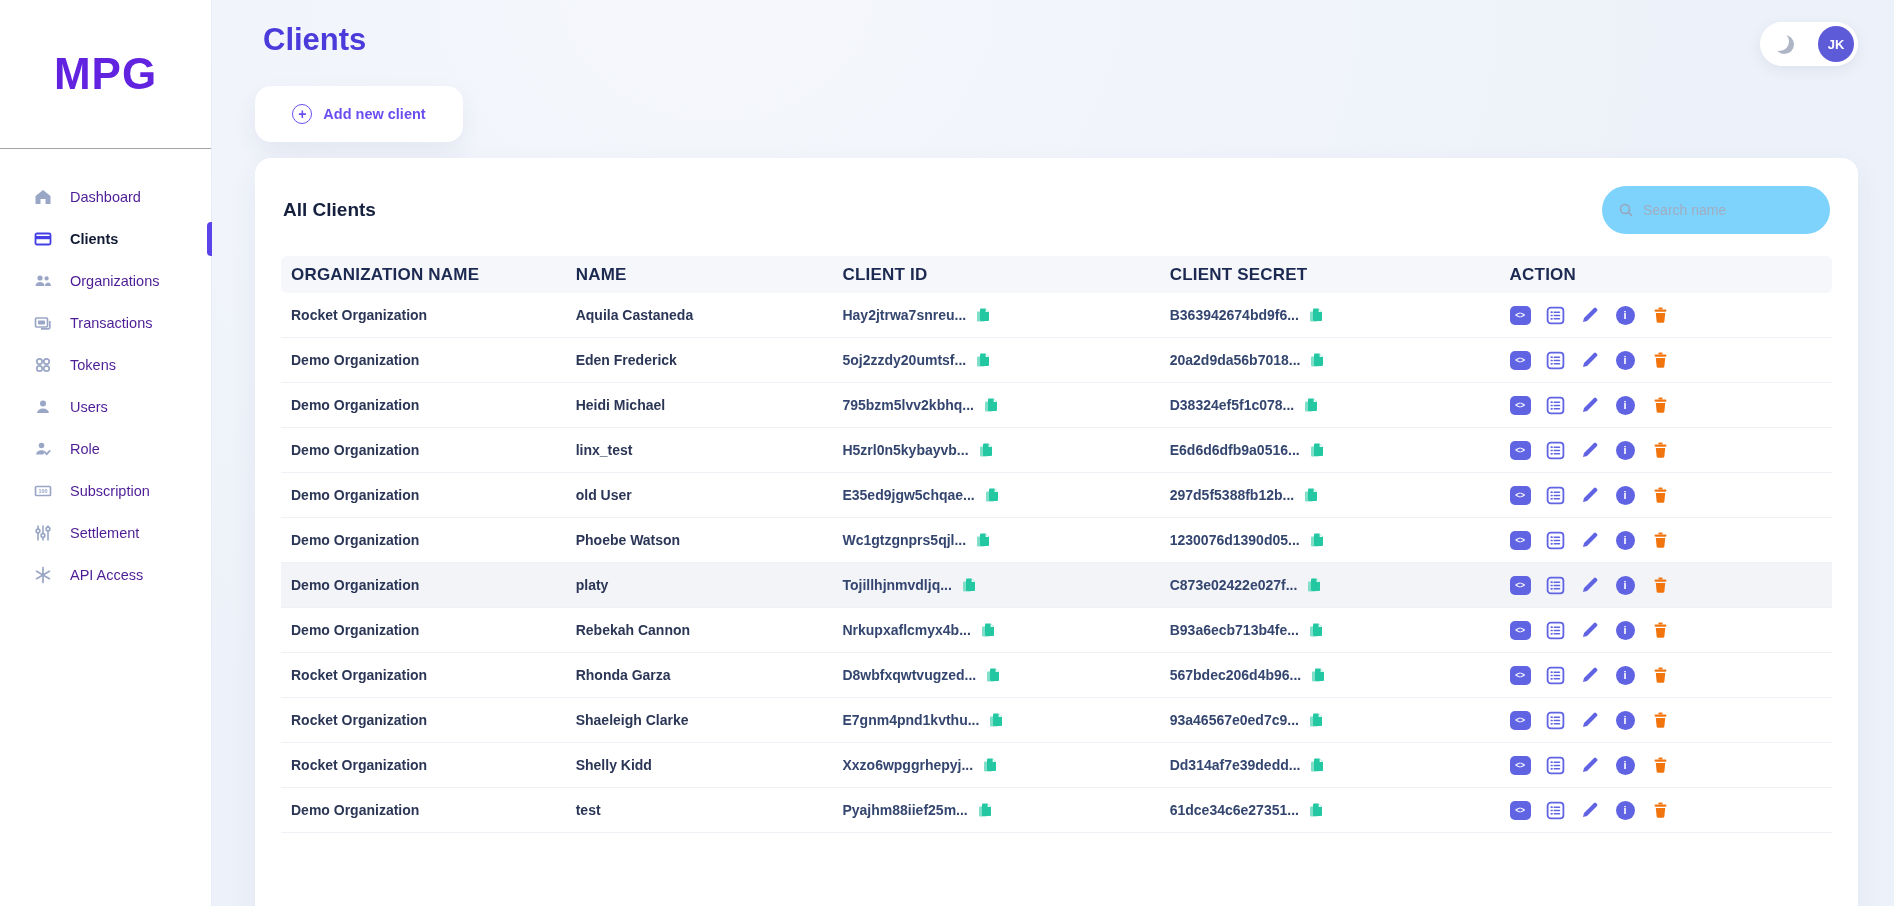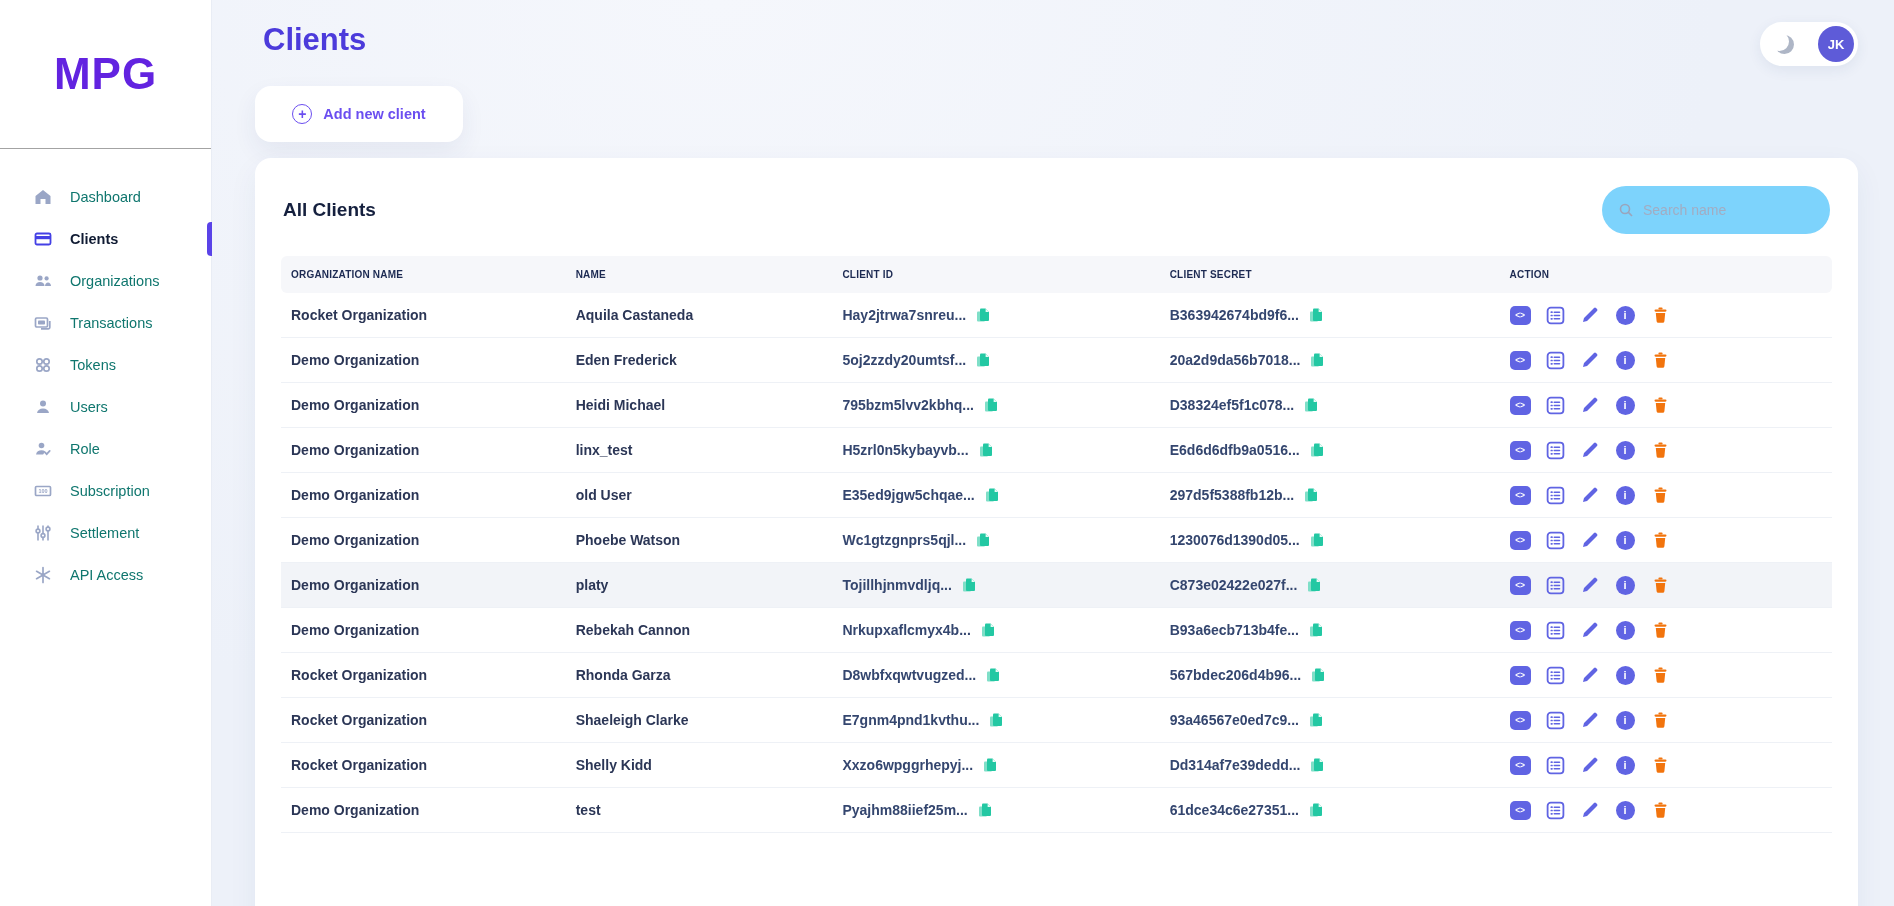--- a/index.html
+++ b/index.html
@@ -8,21 +8,21 @@
 
   
   .sidebar { width:212px; background:#fff; border-right:1px solid #E9EDF5; flex-shrink:0; }
   .logo { height:149px; display:flex; align-items:center; justify-content:center;
           font-size:44px; font-weight:800; color:#6223E0; letter-spacing:1px;
           border-bottom:1px solid #a3a3a3; }
   .nav { padding-top:27px; display:flex; flex-direction:column; }
   .nav-item { height:42px; display:flex; align-items:center; gap:17px; padding-left:33px;
               position:relative; cursor:pointer; }
   .nav-item .ic { width:20px; height:20px; color:#9AA6C6; display:flex; align-items:center; justify-content:center; }
-  .nav-item .lbl { font-size:14.5px; font-weight:500; color:#0f766e; }
+  .nav-item .lbl { font-size:14.5px; font-weight:500; color:#4c1d95; }
   .nav-item.active .ic { color:#4440E5; }
   .nav-item.active .lbl { color:#101B33; font-weight:700; }
   .active-bar { position:absolute; right:-1px; top:4px; width:5px; height:34px;
                 border-radius:4px 0 0 4px; background:#5A43E8; }
 
   
   .main { flex:1; padding:0 36px 0 43px;
           background: radial-gradient(ellipse at 30% 0%, #F5F7FC 0%, #EDF1F9 60%); }
   .topbar { display:flex; justify-content:space-between; align-items:flex-start; padding-top:22px; }
   .page-title { font-size:31px; font-weight:800; color:#4C3BDB; margin-left:8px; }
@@ -46,21 +46,21 @@
           box-shadow:0 10px 30px rgba(40,60,120,.06); height:884px; }
   .card-head { display:flex; justify-content:space-between; align-items:center; margin:6px 2px 22px; }
   .card-title { font-size:19px; font-weight:800; color:#15203E; }
   .search { width:228px; height:48px; background:#7dd3fc; border-radius:24px; display:flex;
             align-items:center; padding:0 16px; gap:9px; }
   .search input { border:none; background:transparent; outline:none; font-size:14px; color:#33415E;
                   width:100%; font-family:inherit; }
   .search input::placeholder { color:#A2ACC2; }
 
   .thead { display:flex; background:#F6F7FA; border-radius:6px; height:37px; align-items:center; }
-  .th { font-size:10px; font-weight:700; color:#1C2A52; letter-spacing:.2px; }
+  .th { font-size:17px; font-weight:700; color:#1C2A52; letter-spacing:.2px; }
   .c-org    { width:19%;   padding-left:10px; }
   .c-name   { width:17.2%; }
   .c-id     { width:21.1%; }
   .c-secret { width:21.4%; }
   .c-action { flex:1; padding-left:8px; }
 
   .tr { display:flex; height:45px; border-bottom:1px solid #EEF1F6; }
   .tr.highlight { background:#F2F4F8; }
   .td { font-size:14px; color:#2B3656; font-weight:600; display:flex; align-items:center; }
   .td.mono-val { color:#34466F; }

